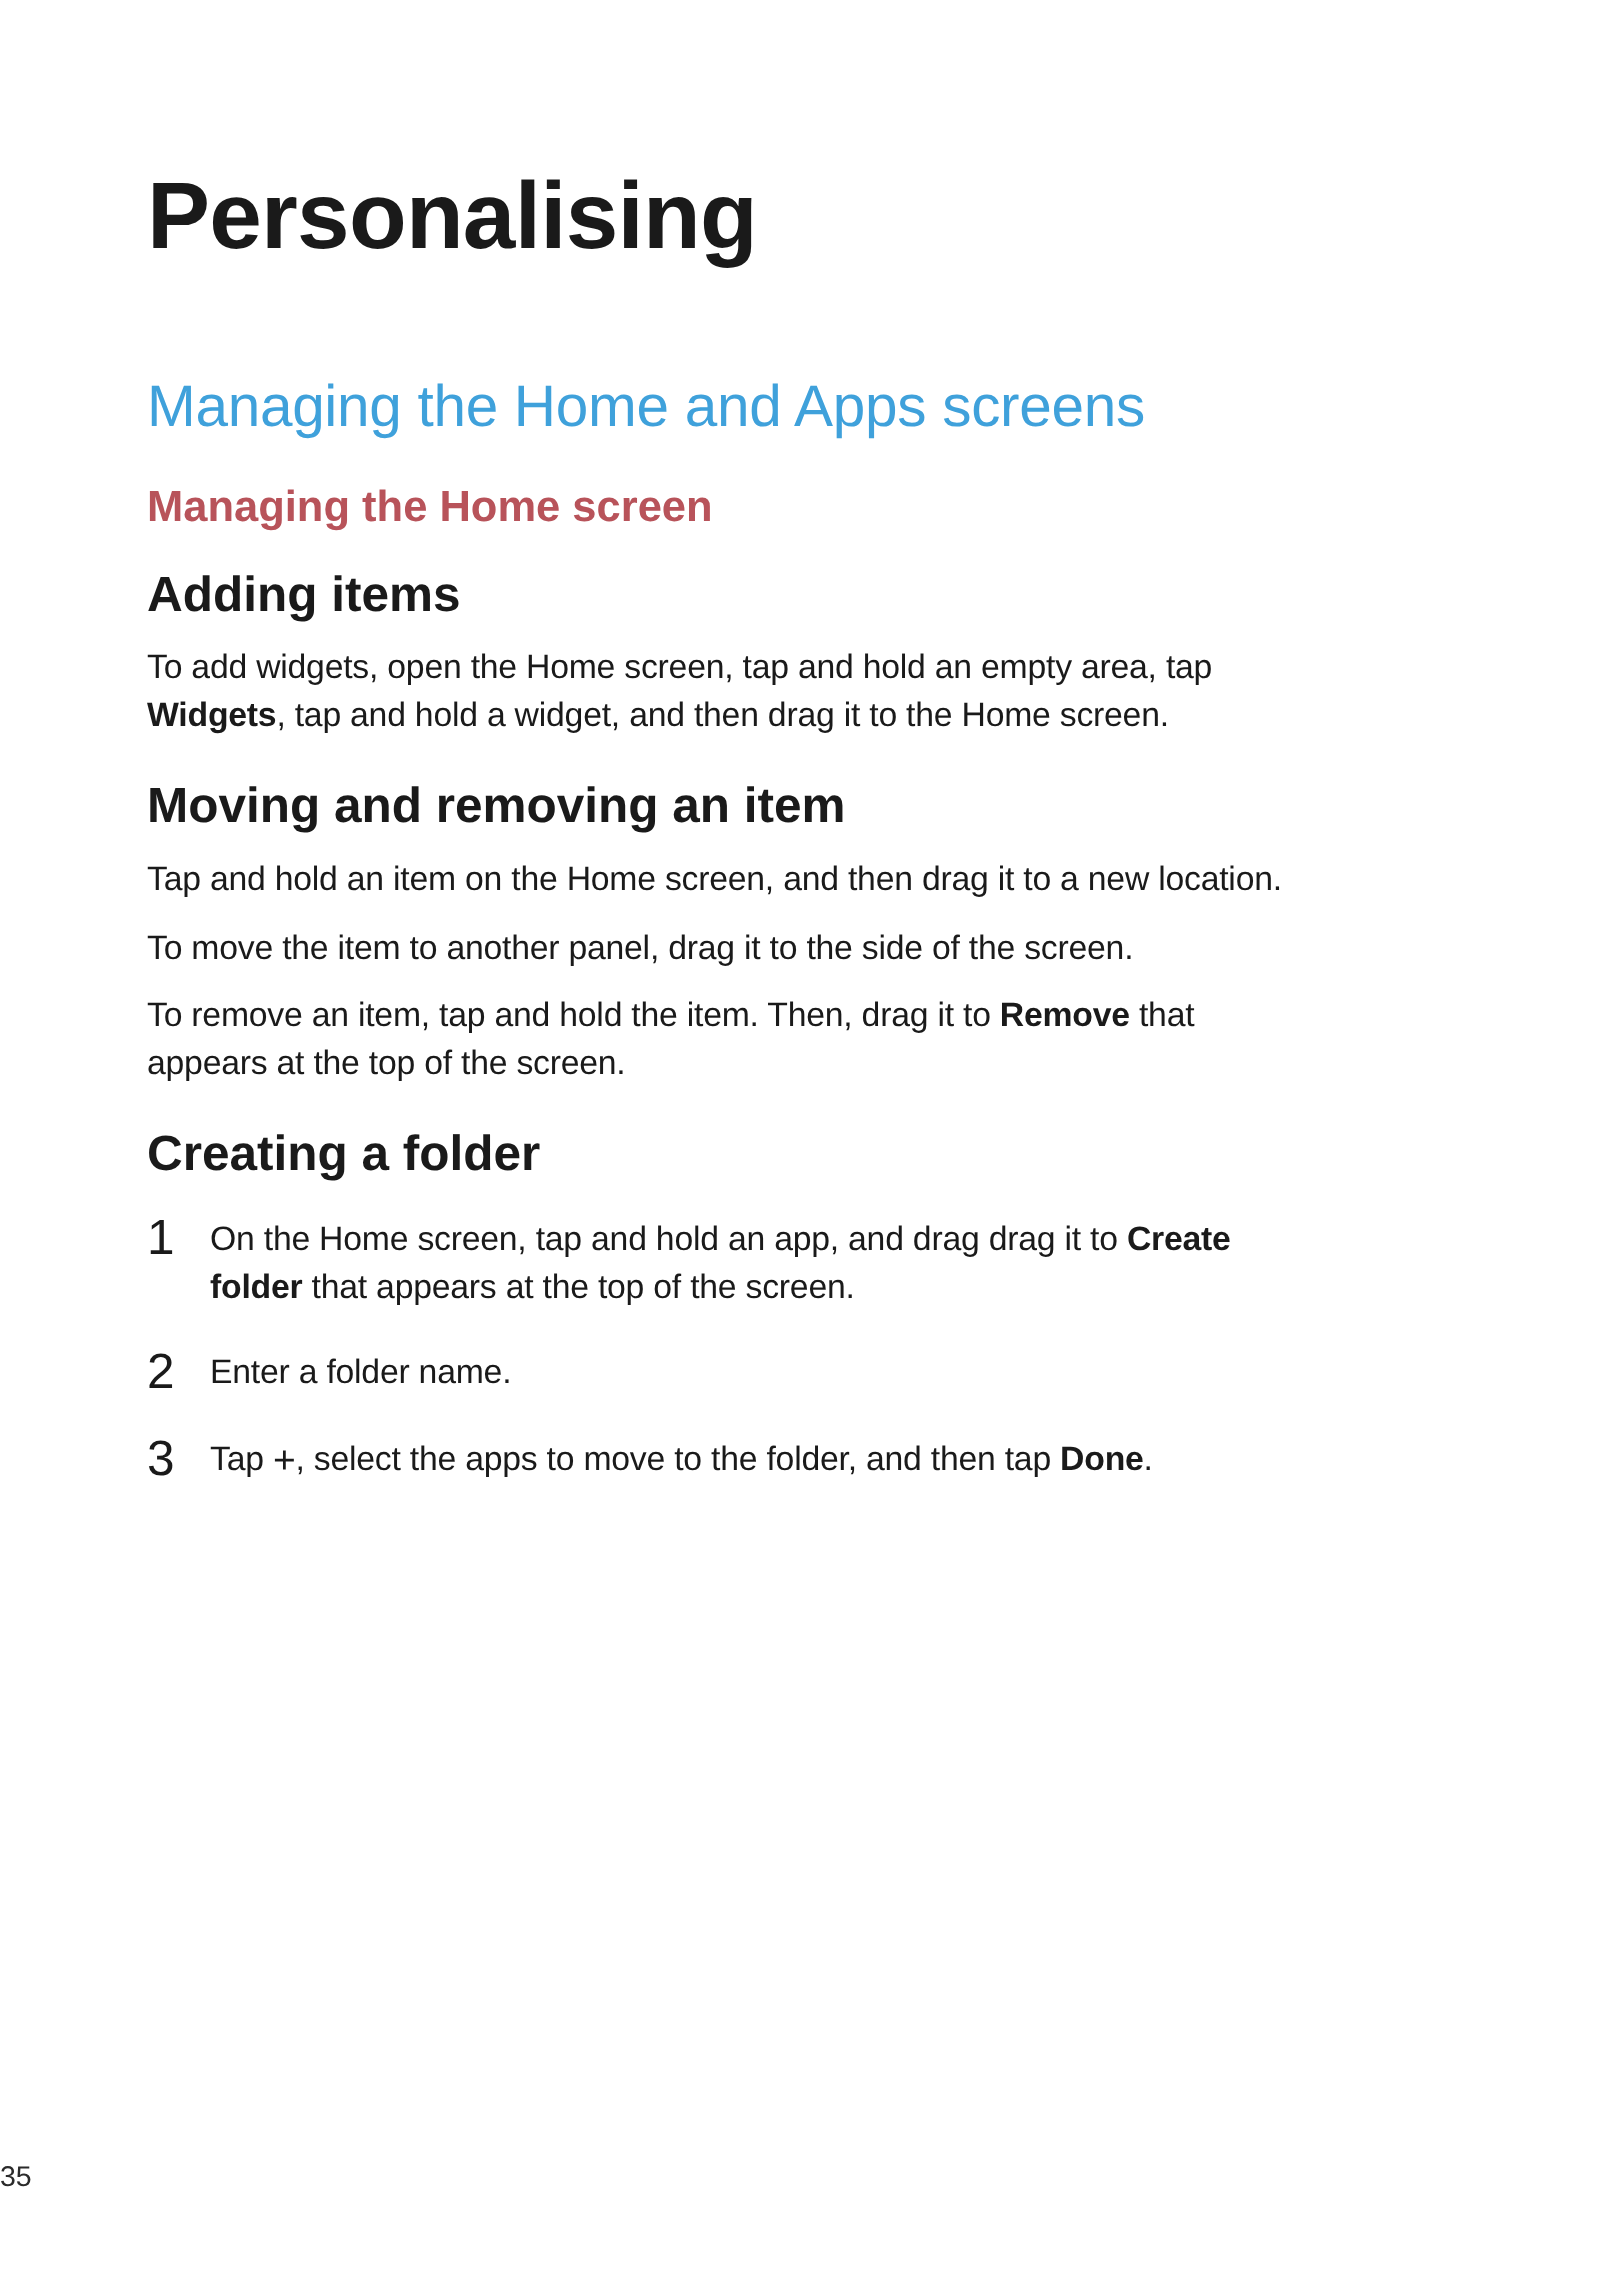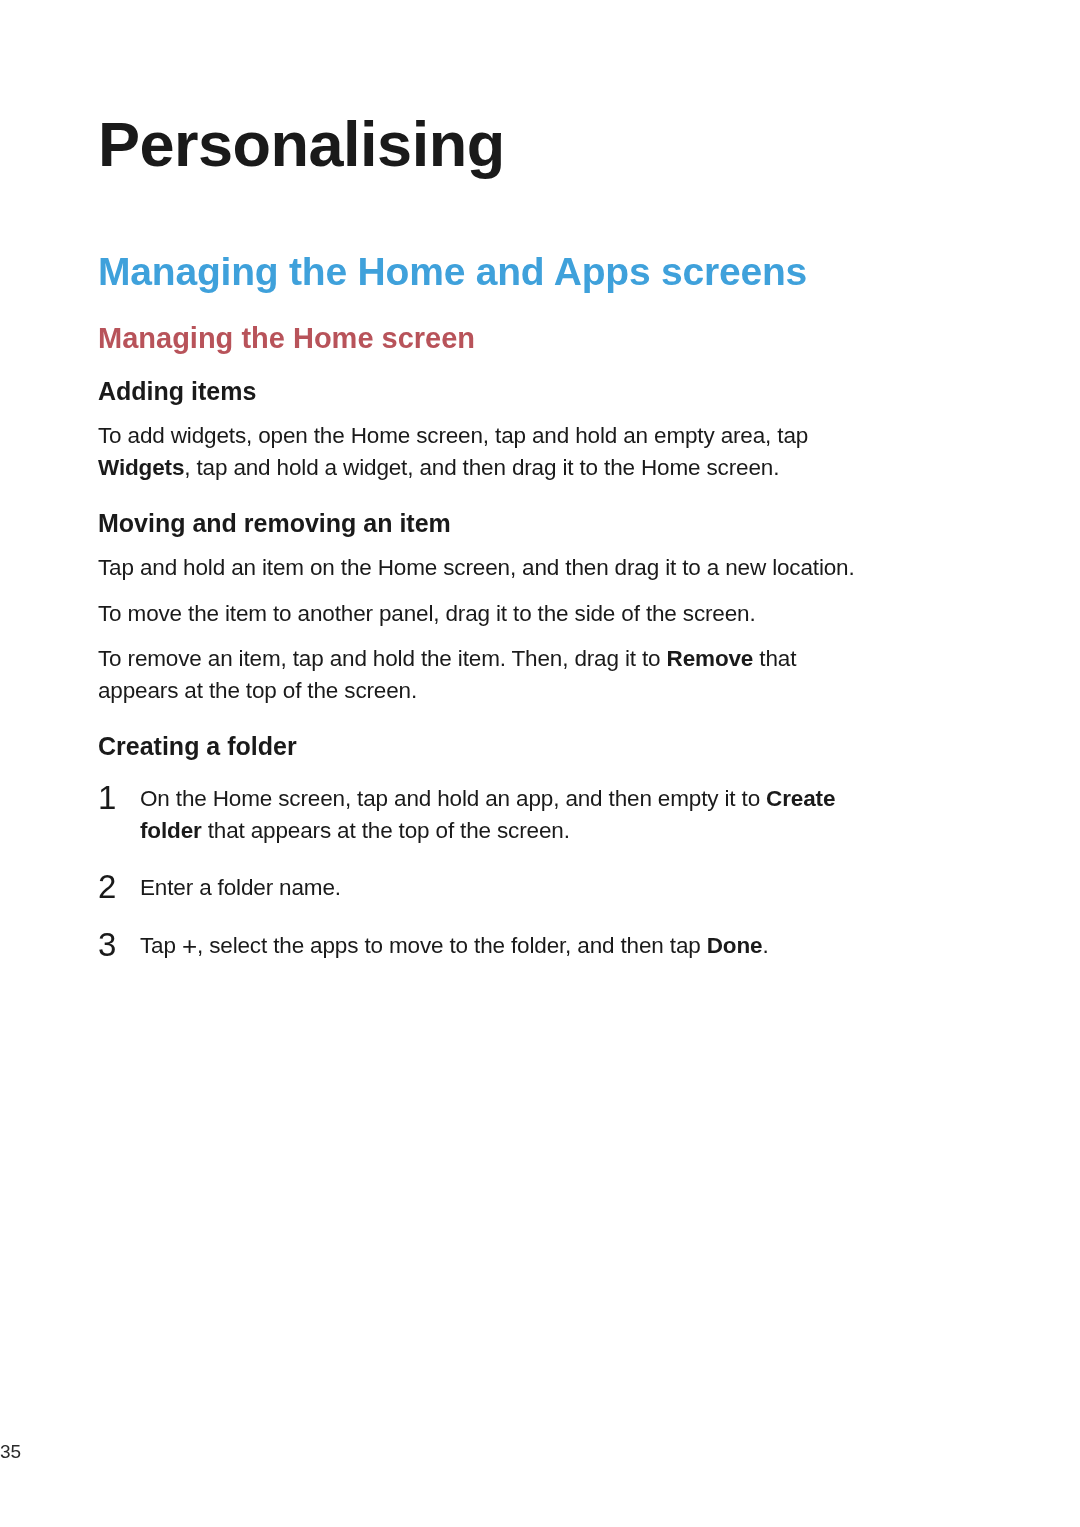--- a/index.html
+++ b/index.html
@@ -20,33 +20,33 @@
   }
   h1.title {
     font-size: 63px;
     font-weight: 700;
     letter-spacing: -0.5px;
     margin: 0 0 70px 0;
     color: #1a1a1a;
   }
   h2.section {
     font-size: 39px;
-    font-weight: 700;
+    font-weight: 400;
     color: #3fa1db;
     margin: 0 0 28px 0;
     letter-spacing: -0.2px;
   }
   h3.subsection {
     font-size: 29px;
     font-weight: 700;
     color: #b8535a;
     margin: 0 0 22px 0;
   }
   h4.topic {
-    font-size: 25px;
+    font-size: 33px;
     font-weight: 700;
     margin: 0 0 14px 0;
     color: #1a1a1a;
   }
   p.body {
     font-size: 22.5px;
     line-height: 1.4;
     margin: 0 0 14px 0;
     color: #1a1a1a;
     letter-spacing: -0.15px;
@@ -121,21 +121,21 @@
     <p class="body smallgap">To move the item to another panel, drag it to the side of the screen.</p>
     <p class="body">
       <span>To remove an item, tap and hold the item. Then, drag it to </span><b>Remove</b><span> that appears at the top of the screen.</span>
     </p>
   </div>
 
   <div class="block">
     <h4 class="topic" style="margin-bottom:22px">Creating a folder</h4>
     <ol class="steps">
       <li>
-        <span>On the Home screen, tap and hold an app, and then empty it to </span><b>Create folder</b><span> that appears at the top of the screen.</span>
+        <span>On the Home screen, tap and hold an app, and drag drag it to </span><b>Create folder</b><span> that appears at the top of the screen.</span>
       </li>
       <li>
         <span>Enter a folder name.</span>
       </li>
       <li>
         <span>Tap </span><span class="plus-icon">+</span><span>, select the apps to move to the folder, and then tap </span><b>Done</b><span>.</span>
       </li>
     </ol>
   </div>
 

